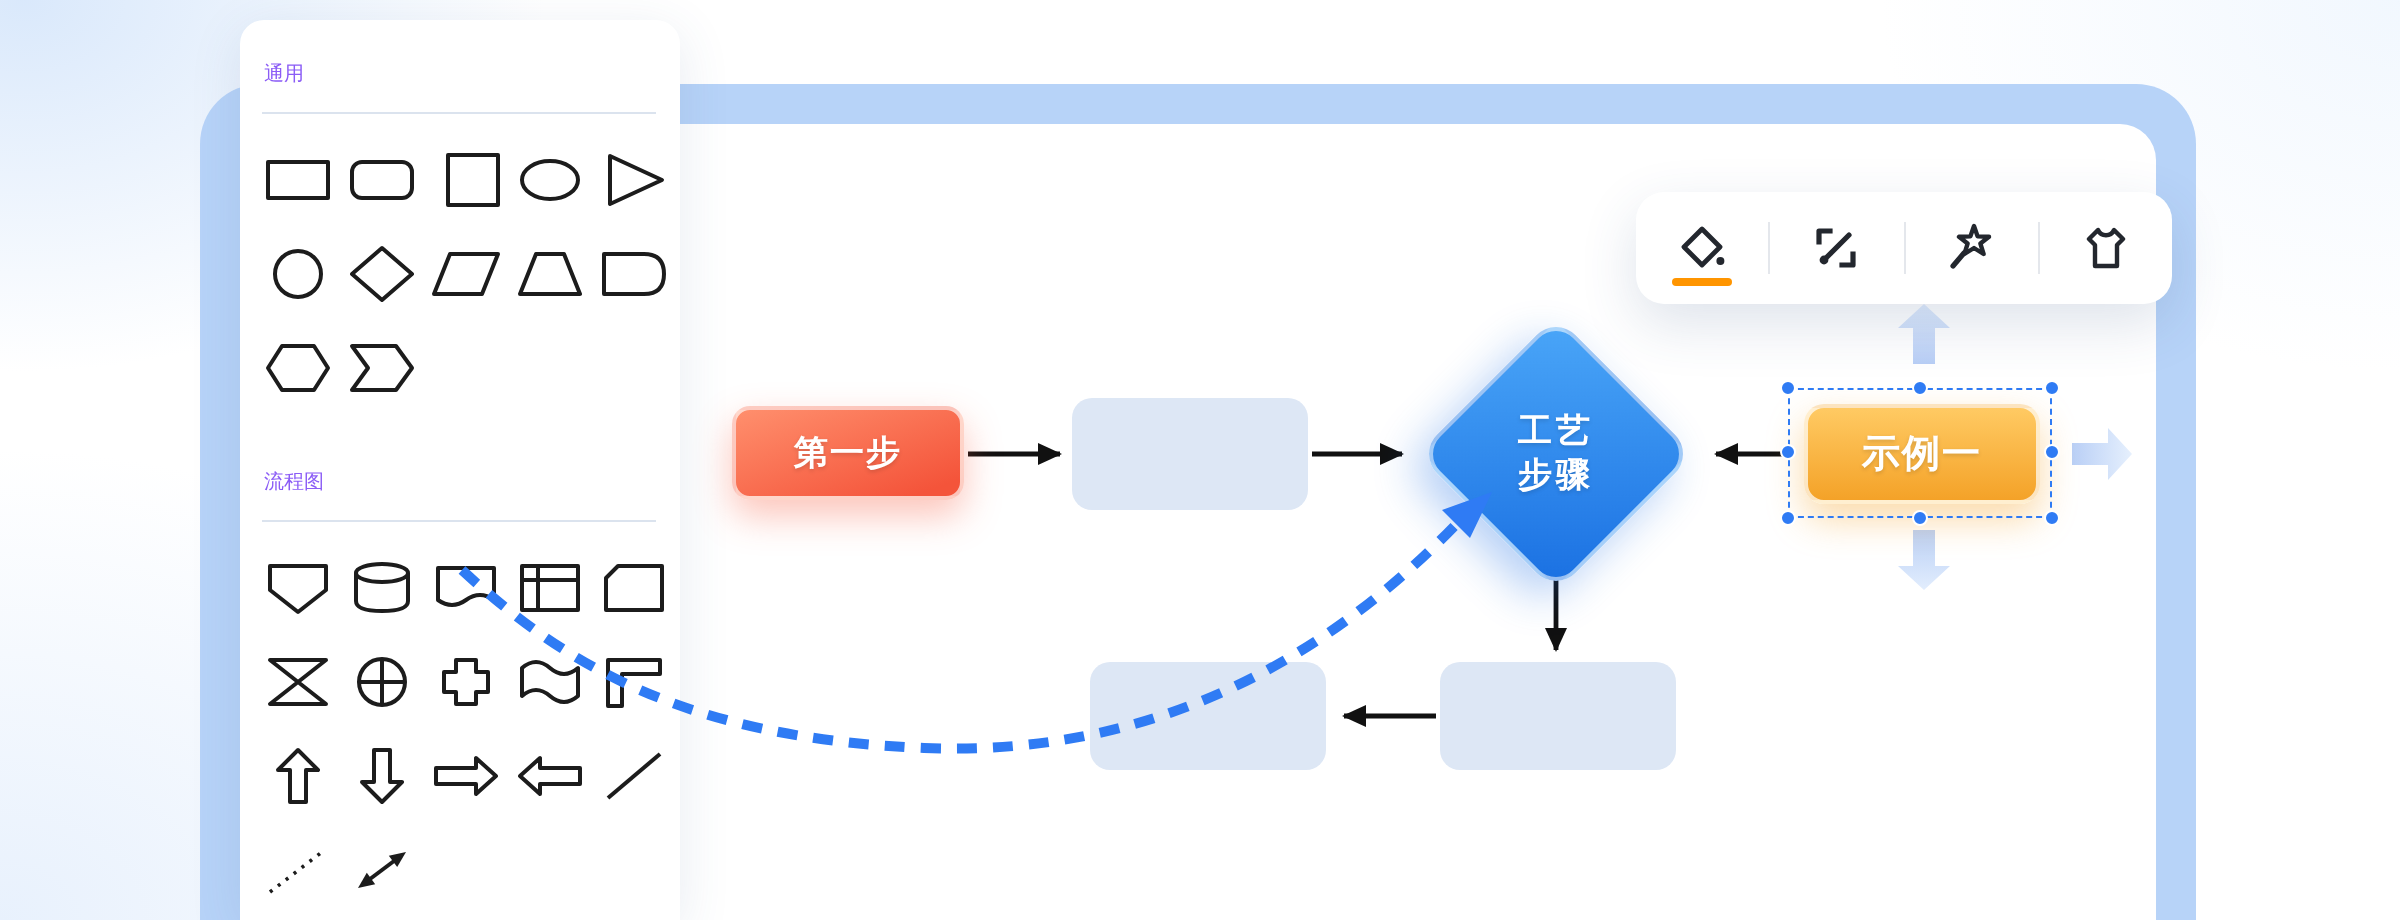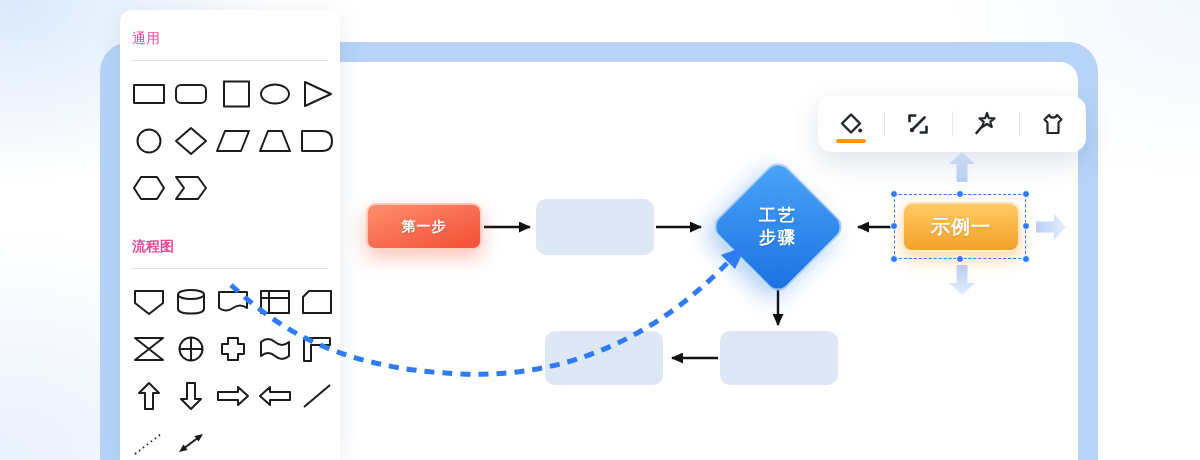--- a/index.html
+++ b/index.html
@@ -20,21 +20,21 @@
   .canvas-inner { position:absolute; left:20px; top:20px; right:20px; bottom:0;
            background:#ffffff; border-radius:18px 18px 0 0; }
 
   
   .connectors { position:absolute; left:0; top:0; z-index:2; pointer-events:none; }
 
   
   .node { position:absolute; z-index:3; display:flex; align-items:center; justify-content:center;
           color:#fff; font-weight:bold; border-radius:9px; letter-spacing:1px;
           text-shadow:0 1px 2px rgba(0,0,0,.15); }
-  .node-step1 { left:366px; top:203px; width:116px; height:47px; font-size:14px;
+  .node-step1 { left:366px; top:203px; width:116px; height:47px; font-size:17px;
           background:linear-gradient(160deg,#ff8f6d 0%,#f4543a 90%);
           border:2px solid rgba(255,255,255,.65);
           box-shadow:0 8px 18px rgba(245,90,60,.35); }
   .node-empty { background:#dde7f5; border-radius:10px; }
   .node-empty-top { left:536px; top:199px; width:118px; height:56px; }
   .node-empty-br  { left:720px; top:331px; width:118px; height:54px; }
   .node-empty-bl  { left:545px; top:331px; width:118px; height:54px; }
   .node-example1 { left:902px; top:202px; width:118px; height:50px; font-size:19px;
           background:linear-gradient(180deg,#ffca63 0%,#f4a228 100%);
           border:2px solid rgba(255,255,255,.7); border-radius:10px;
@@ -55,22 +55,22 @@
   .handle { position:absolute; width:8px; height:8px; border-radius:50%;
           background:#2f7bf4; border:1px solid #ffffff; z-index:5; }
 
   
   .block-arrow { position:absolute; z-index:2; }
 
   
   .shape-panel { position:absolute; left:120px; top:10px; width:220px; height:450px; z-index:6;
           background:#fff; border-radius:12px 12px 0 0;
           box-shadow:0 6px 26px rgba(60,90,140,.12); padding:20px 10px 0 11px; }
-  .panel-title { font-size:14px; color:#ec4899; margin:0 0 12px 1px; }
-  .panel-title2 { margin-top:18px;font-weight:bold; }
+  .panel-title { font-size:10px; color:#8b5cf6; margin:0 0 12px 1px; }
+  .panel-title2 { margin-top:18px; }
   .panel-divider { height:1px; background:#dbe3ee; margin:0 2px 18px 0; }
   .shape-grid { display:grid; grid-template-columns:repeat(5,42px); grid-auto-rows:47px; }
   .shape-cell { display:flex; align-items:flex-start; cursor:pointer; }
   .shape-cell svg { stroke:#1c1c1c; stroke-width:2; fill:none; stroke-linejoin:round; }
 
   
   .toolbar { position:absolute; left:818px; top:96px; width:268px; height:56px; z-index:7;
           background:#fff; border-radius:14px; box-shadow:0 10px 28px rgba(50,80,130,.16);
           display:flex; align-items:center; }
   .tool { position:relative; width:67px; height:100%; display:flex; align-items:center;

